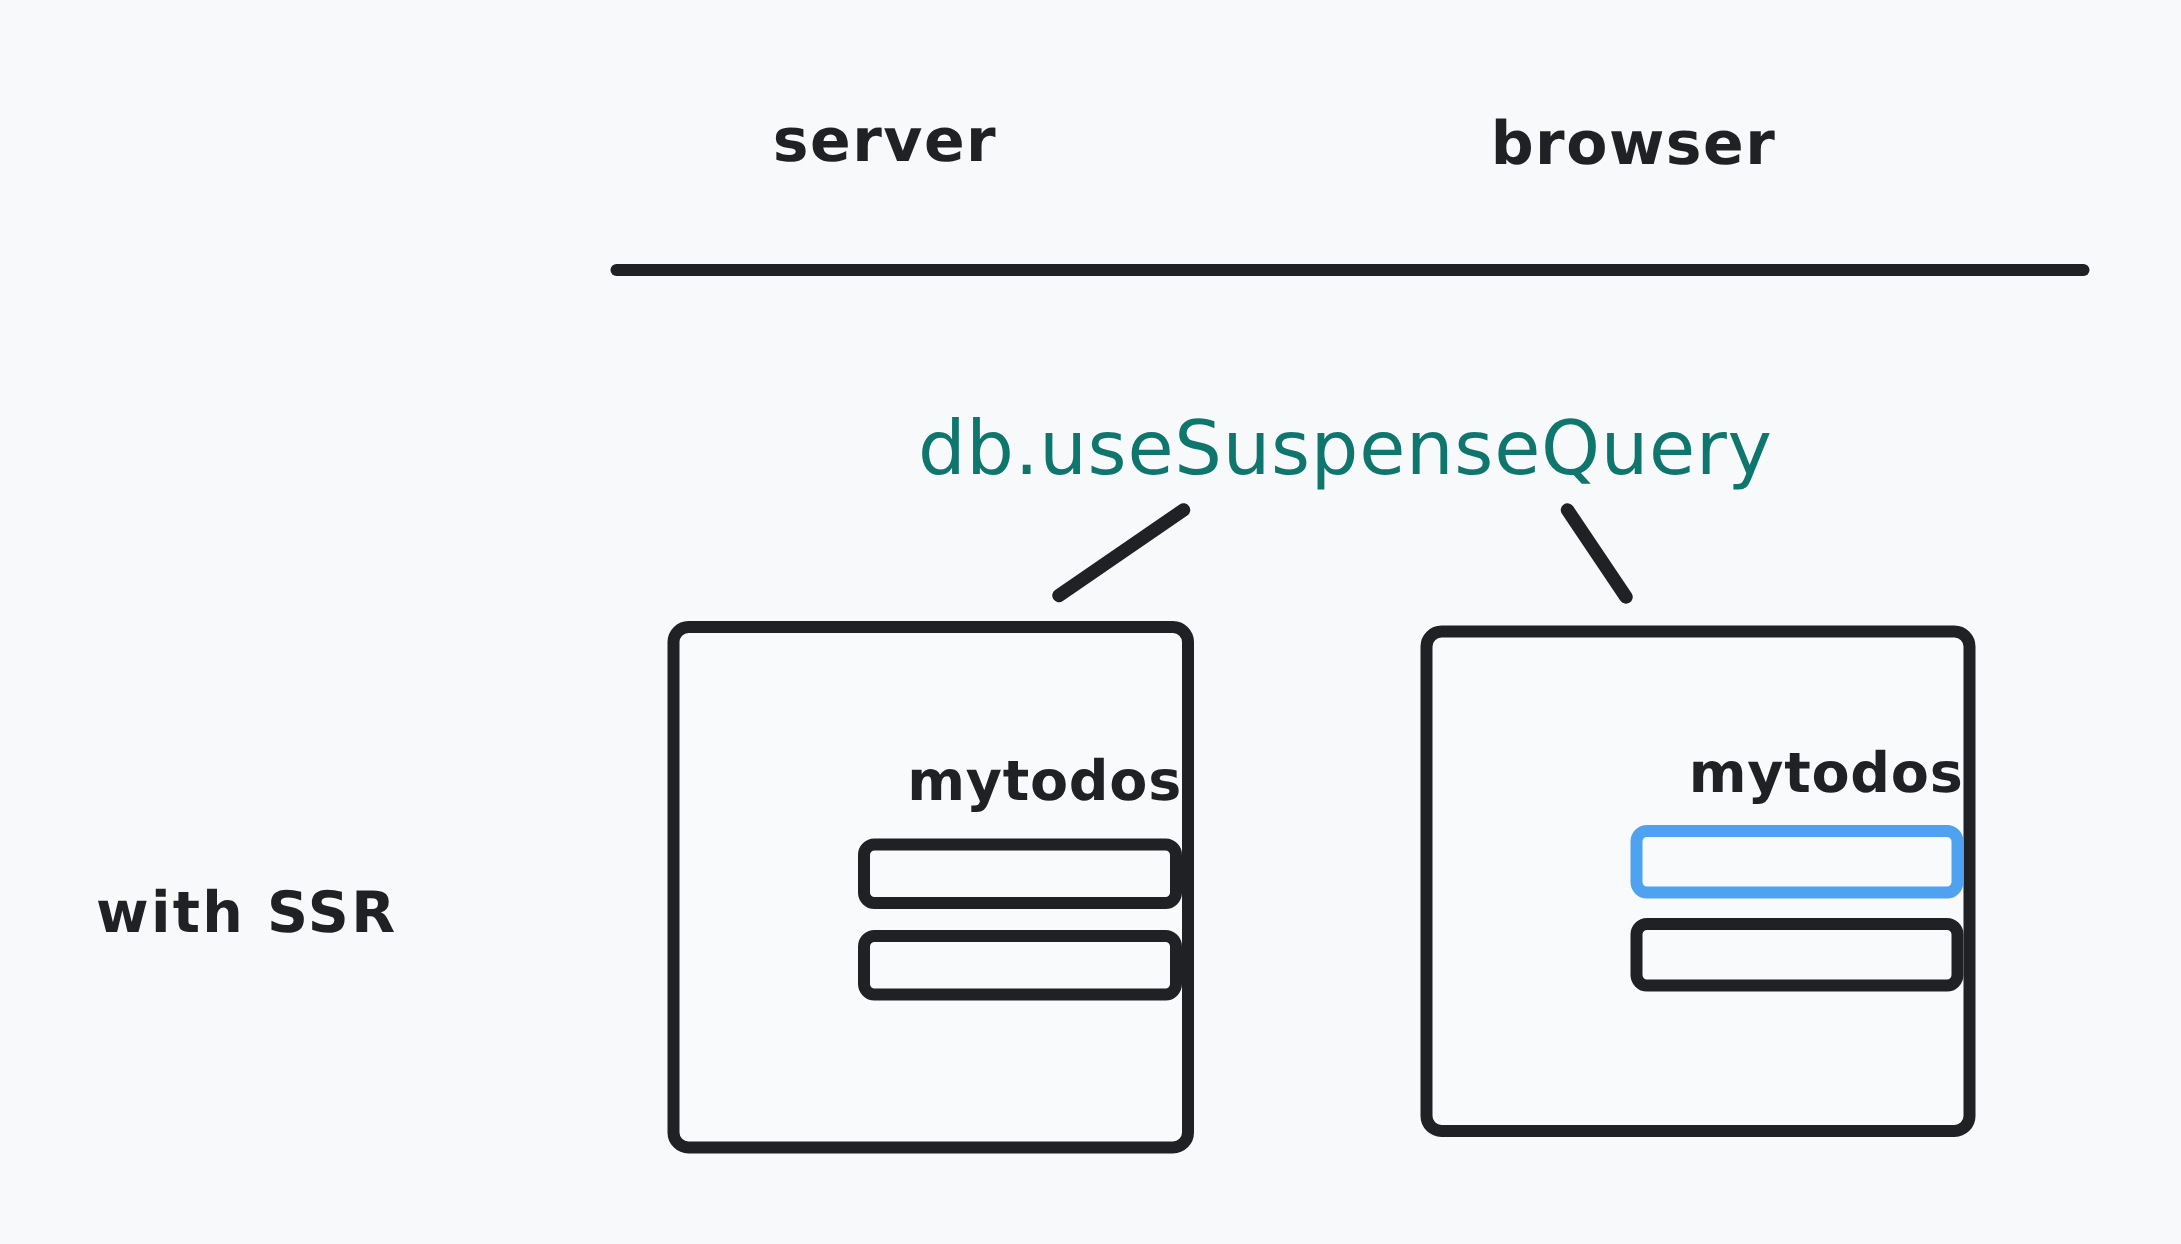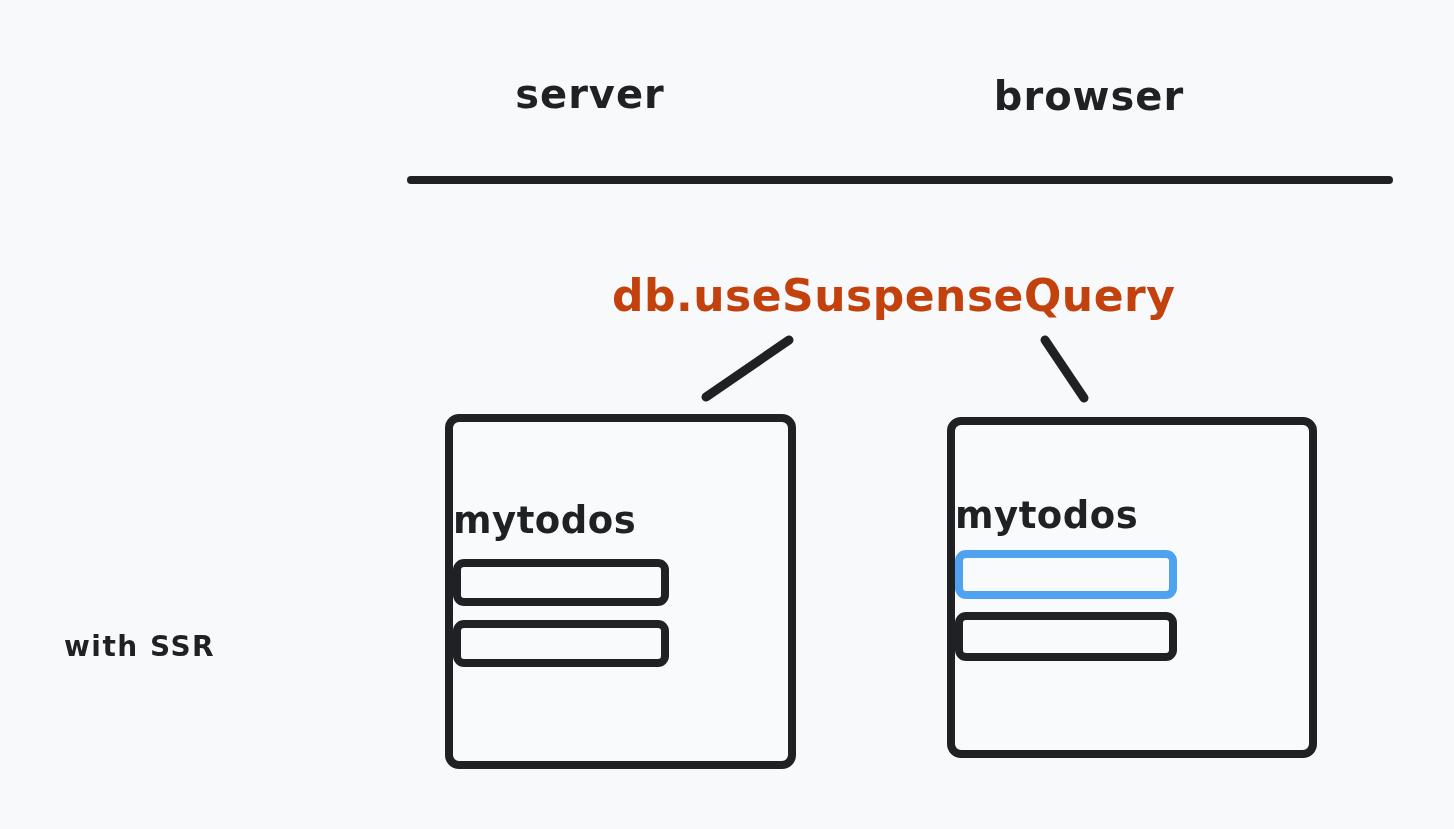--- a/index.html
+++ b/index.html
@@ -52,55 +52,54 @@
     width: 986px;
     height: 8px;
     background: #1f2124;
     border-radius: 4px;
   }
 
   
   #row-label {
     left: 64px;
     top: 589px;
-    font-size: 28px;
+    font-size: 38px;
     line-height: 1;
     letter-spacing: 1.5px;
-    margin-top: 44px;
   }
 
   
   #api-label {
     left: 612px;
     top: 274px;
-    font-size: 44px;
+    font-size: 50px;
     line-height: 1;
-    color: #c2410c;
+    color: #0f766e;
     letter-spacing: 0.5px;
-    font-weight: 700;
+    font-weight: 400;
   }
 
   
   #connectors {
     left: 0;
     top: 0;
     width: 1454px;
     height: 829px;
     pointer-events: none;
   }
 
   
   .card {
     box-sizing: border-box;
     background: #f9fafb;
     border: 8px solid #1f2124;
     border-radius: 14px;
     display: flex;
     flex-direction: column;
-    align-items: flex-start;
+    align-items: flex-end;
   }
 
   #card-server  { left: 445px; top: 414px; width: 351px; height: 355px; }
   #card-browser { left: 947px; top: 417px; width: 370px; height: 341px; }
 
   .card-title {
     font-size: 37px;
     line-height: 1;
     letter-spacing: 0.5px;
   }

